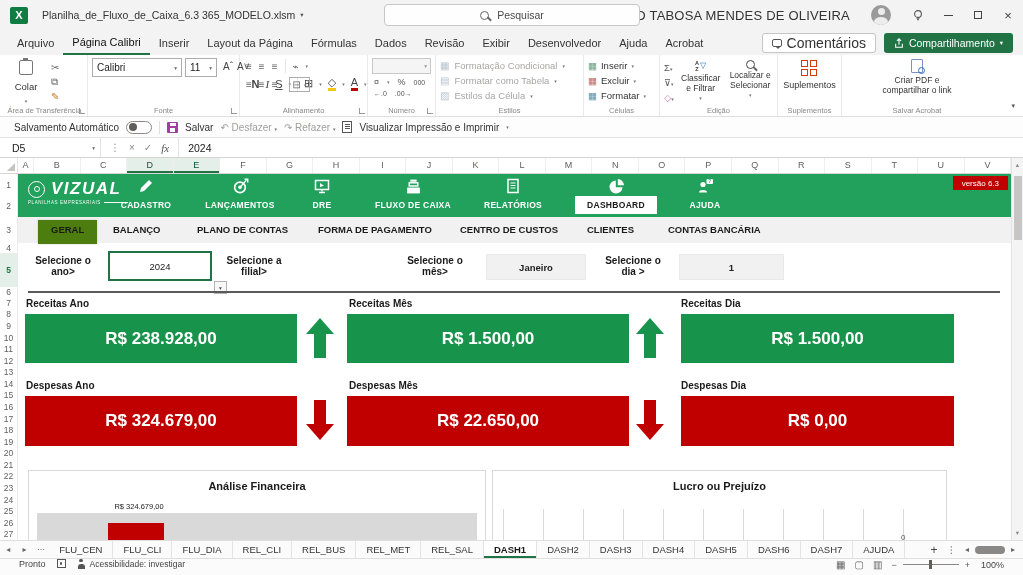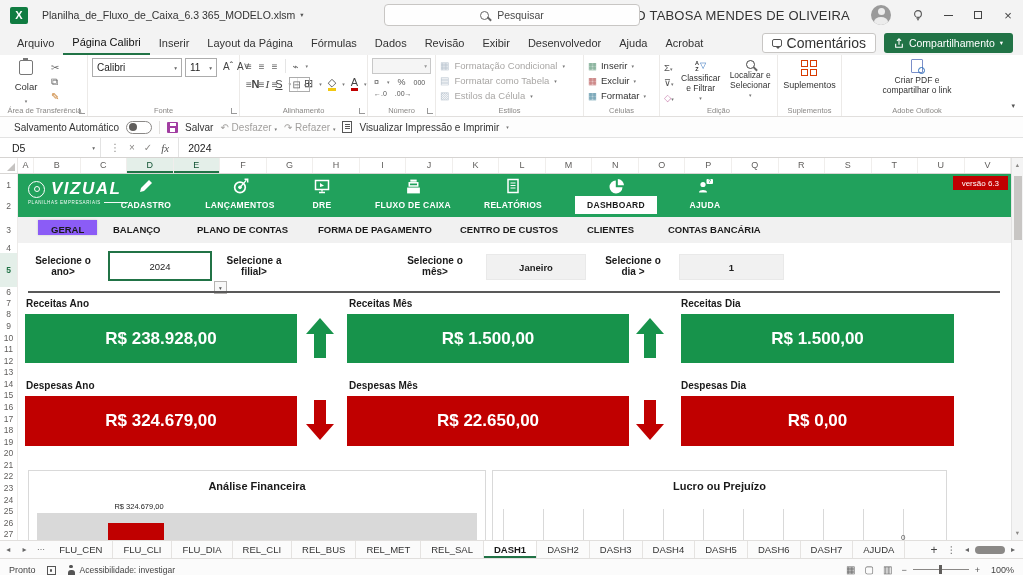--- a/index.html
+++ b/index.html
@@ -132,21 +132,21 @@
 .nav-item{position:absolute;top:3px;transform:translateX(-50%);text-align:center;color:#fff;width:130px}
 .nav-ico{height:18px;display:flex;align-items:center;justify-content:center}
 .nav-label{font-size:8.5px;font-weight:bold;letter-spacing:.3px;margin-top:2px;display:inline-block;padding:3px 8px;white-space:nowrap}
 .nav-item.active .nav-label{background:#fff;color:#1a1a1a;padding:4px 12px;margin-top:1px}
 .n0{left:128px}.n1{left:222px}.n2{left:304px}.n3{left:395px}.n4{left:495px}.n5{left:598px}.n6{left:687px}
 .version-badge{position:absolute;right:3px;top:2px;background:#C00000;color:#fff;font-size:8px;padding:2.5px 9px}
 
 
 .subtabs{position:absolute;top:43px;left:0;right:0;height:26px;background:#F1F1F1}
 .subtab{position:absolute;top:0;height:26px;line-height:26px;font-size:9.5px;font-weight:bold;color:#1a1a1a;white-space:nowrap}
-.subtab.active{top:3px;height:15px;line-height:20px;background:#8b5cf6;padding:0 13px;box-shadow:0 0 2px rgba(0,0,0,.18)}
+.subtab.active{top:3px;height:24px;line-height:20px;background:#4d7c0f;padding:0 13px;box-shadow:0 0 2px rgba(0,0,0,.18)}
 .st0{left:20px}.st1{left:95px}.st2{left:179px}.st3{left:300px}.st4{left:442px}.st5{left:569px}.st6{left:650px}
 
 
 .selrow{position:absolute;top:77px;left:0;right:0;height:34px}
 .sel-label{position:absolute;top:0;height:30px;display:flex;align-items:center;justify-content:center;font-size:10px;font-weight:bold;color:#1a1a1a;text-align:center}
 .sl0{left:10px;width:70px}.sl1{left:198px;width:76px}.sl2{left:382px;width:70px}.sl3{left:579px;width:72px}
 .sel-box{position:absolute;display:flex;align-items:center;justify-content:center;font-size:9.5px;color:#222}
 .active-cell{left:90px;top:0;width:104px;height:30px;background:#fff;border:2px solid #217346}
 .cell-dd{position:absolute;left:196px;top:30px;width:13px;height:13px;border:1px solid #B5B3B1;background:#F8F8F8;font-size:5.5px;color:#555;display:flex;align-items:center;justify-content:center}
 .gray-box{background:#F1F1F1;border:1px solid #E9E9E9;height:26px;top:3px;font-weight:bold}
@@ -186,21 +186,21 @@
 .sheetbar{height:18px;display:flex;align-items:stretch;background:#FBFBFB;border-top:1px solid #E1DFDD;font-size:9.5px;color:#444;flex:0 0 18px}
 .sb-nav{width:17px;display:flex;align-items:center;justify-content:center;color:#666;font-size:8px}
 .sheet-tab{padding:0 10px;display:flex;align-items:center;border-right:1px solid #E5E3E1;color:#333;white-space:nowrap}
 .sheet-tab.active{background:#fff;font-weight:bold;color:#1a1a1a;box-shadow:inset 0 -2px 0 #217346}
 .add-tab{width:26px;display:flex;align-items:center;justify-content:center;font-size:12px;color:#444;margin-left:16px}
 .sb-right{margin-left:auto;display:flex;align-items:center;gap:9px;padding-right:8px;color:#666}
 .hthumb{width:30px;height:8px;background:#8A8886;border-radius:4px}
 .hsc{display:flex;align-items:center;gap:6px;font-size:8px}
 
 
-.statusbar{height:17px;background:#FBFBFB;border-top:1px solid #E1DFDD;display:flex;align-items:flex-end;font-size:9px;color:#444;padding:0 9px;gap:11px;flex:0 0 17px}
+.statusbar{height:17px;background:#FBFBFB;border-top:1px solid #E1DFDD;display:flex;align-items:flex-start;font-size:9px;color:#444;padding:0 19px;gap:11px;flex:0 0 17px}
 .macro-ico{width:9px;height:9px;border:1.2px solid #555;position:relative}
 .macro-ico::after{content:"";position:absolute;left:2.3px;top:2.3px;width:2.5px;height:2.5px;background:#555;border-radius:50%}
 .person-ico{width:9px;height:10px;position:relative}
 .person-ico::before{content:"";position:absolute;top:0;left:2.8px;width:3.4px;height:3.4px;border-radius:50%;background:#555}
 .person-ico::after{content:"";position:absolute;bottom:0;left:1px;width:7px;height:5px;border-radius:3px 3px 0 0;background:#555}
 .acc-text{font-size:8.5px}
 .st-right{margin-left:auto;display:flex;align-items:center;gap:9px}
 .view-ico{font-size:10px;color:#666}
 .zoomer{display:flex;align-items:center;gap:6px;color:#555}
 .slider-track{width:56px;height:1px;background:#8A8886;position:relative}
@@ -430,21 +430,21 @@
         </span>
       <span>Suplementos</span>
       <span class="rg-label">Suplementos</span>
     </div>
 
     <div class="rgroup g-acrobat">
       <div class="pdf-btn">
         <span class="pdf-ico"></span>
         <span>Criar PDF e compartilhar o link</span>
       </div>
-      <span class="rg-label">Adobe Outlook</span>
+      <span class="rg-label">Salvar Acrobat</span>
     </div>
 
     <span class="ribbon-collapse">▾</span>
   </div>
 
   <div class="qatbar">
     <span>Salvamento Automático</span>
     <span class="toggle"></span>
     <span class="qat-sep"></span>
     <span class="floppy"></span>

